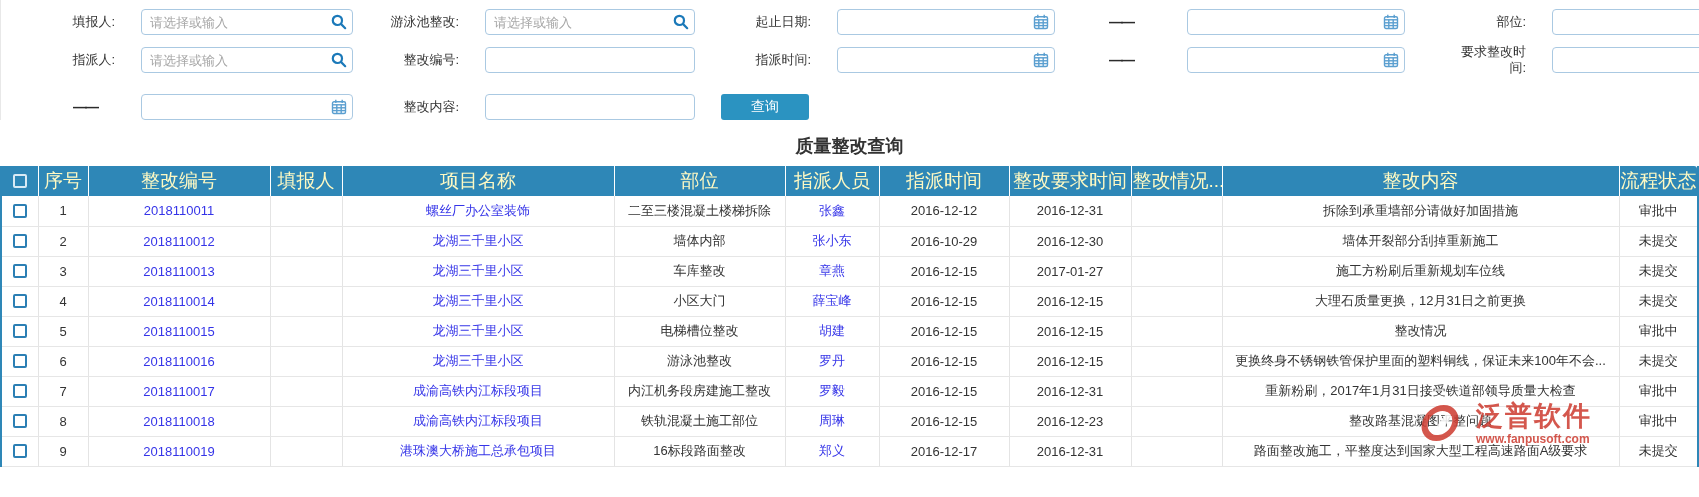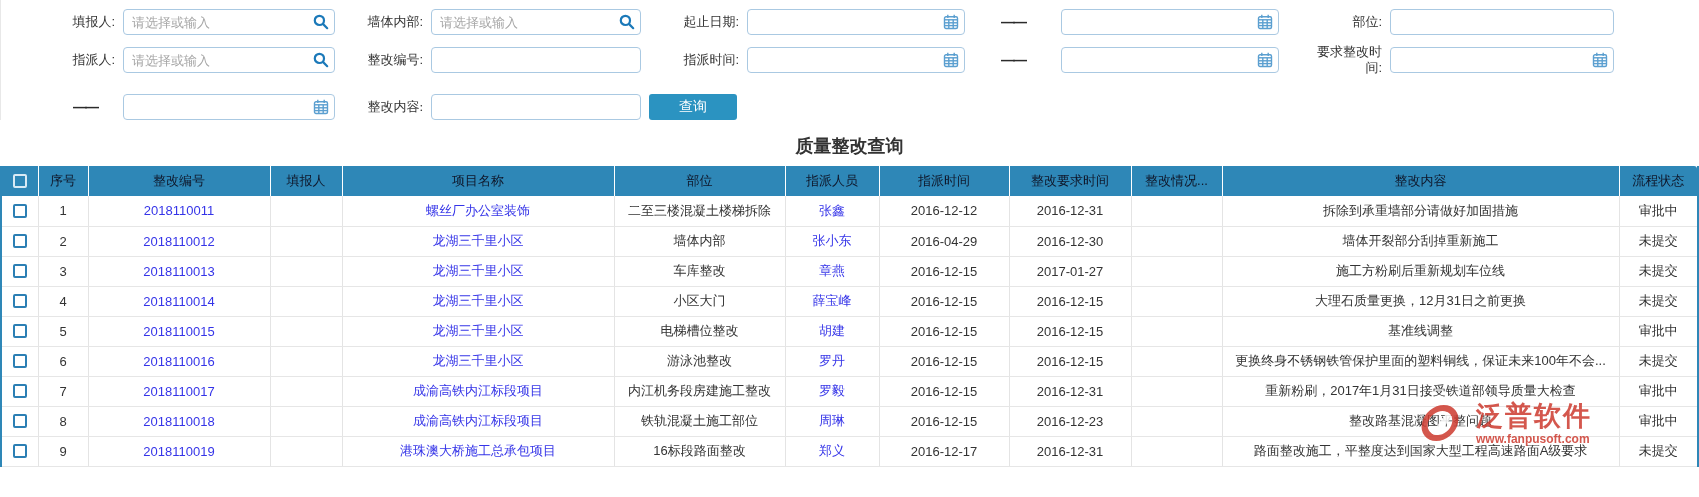--- a/index.html
+++ b/index.html
@@ -6,21 +6,21 @@
   body{
     width:1699px;height:497px;overflow:hidden;position:relative;
     font-family:"Liberation Sans","DejaVu Sans",sans-serif;
     font-size:13px;color:#333;
   }
   
   .search-area{padding-top:9px;border-left:1px solid #e8e8e8;}
   .form-row{
     display:grid;
     grid-template-columns:88px 212px 80px 210px 90px 218px 80px 218px 95px 224px;
-    column-gap:8px;margin-left:26px;margin-bottom:9px;align-items:center;
+    column-gap:26px;margin-left:26px;margin-bottom:9px;align-items:center;
   }
   .form-row.last{margin-top:18px;}
   .f-label{text-align:right;line-height:16px;font-size:13px;color:#333;}
   .f-label .wrap-narrow{display:inline-block;max-width:70px;}
   .iw{position:relative;}
   .iw input{
     width:100%;box-sizing:border-box;height:26px;border:1px solid #aac9e2;border-radius:4px;
     padding:0 8px 0 8px;font-size:13px;color:#333;outline:none;background:#fff;
     font-family:inherit;
   }
@@ -37,21 +37,21 @@
   }
   
   .page-title{
     text-align:center;font-size:18px;font-weight:bold;color:#333;
     margin:14px 0 8px 0;
   }
   
   .table-wrap{border-left:2px solid #2e87b7;border-right:2px solid #2e87b7;}
   table{border-collapse:collapse;table-layout:fixed;width:1695px;}
   thead th{
-    background:#2e87b7;color:#0f172a;font-weight:normal;font-size:13px;height:28px;
+    background:#2e87b7;color:#fef9c3;font-weight:normal;font-size:19px;height:28px;
     border-right:1px solid rgba(255,255,255,.28);white-space:nowrap;overflow:hidden;
     border-top-right-radius:0;
   }
   thead th:last-child{border-right:none;border-top-right-radius:3px;}
   tbody td{
     height:30px;border-bottom:1px solid #e6e6e6;border-right:1px solid #e4e4e4;
     text-align:center;white-space:nowrap;overflow:hidden;text-overflow:ellipsis;
     font-size:13px;color:#333;background:#fff;padding:0 3px;box-sizing:border-box;
   }
   tbody td:last-child{border-right:none;}
@@ -90,21 +90,21 @@
     <div class="f-label">填报人:</div>
     <div class="iw">
       <input type="text" placeholder="请选择或输入" style="">
       <span class="icon">
         <svg class="search-glyph" width="16" height="16" viewBox="0 0 16 16" fill="none" stroke-width="2.2" stroke-linecap="round">
             <circle cx="6.4" cy="6.4" r="4.6"></circle>
             <line x1="9.9" y1="9.9" x2="14.2" y2="14.2"></line>
           </svg>
       </span>
     </div>
-    <div class="f-label">墙体内部:</div>
+    <div class="f-label">游泳池整改:</div>
     <div class="iw">
       <input type="text" placeholder="请选择或输入" style="">
       <span class="icon">
         <svg class="search-glyph" width="16" height="16" viewBox="0 0 16 16" fill="none" stroke-width="2.2" stroke-linecap="round">
             <circle cx="6.4" cy="6.4" r="4.6"></circle>
             <line x1="9.9" y1="9.9" x2="14.2" y2="14.2"></line>
           </svg>
       </span>
     </div>
     <div class="f-label">起止日期:</div>
@@ -291,21 +291,21 @@
         <tr>
           <td>
             <div class="cb"></div>
           </td>
           <td>2</td>
           <td><a href="#" class="cell-link">2018110012</a></td>
           <td></td>
           <td><a href="#" class="cell-link">龙湖三千里小区</a></td>
           <td>墙体内部</td>
           <td><a href="#" class="cell-link">张小东</a></td>
-          <td>2016-04-29</td>
+          <td>2016-10-29</td>
           <td>2016-12-30</td>
           <td></td>
           <td>墙体开裂部分刮掉重新施工</td>
           <td>未提交</td>
         </tr>
         <tr>
           <td>
             <div class="cb"></div>
           </td>
           <td>3</td>
@@ -342,21 +342,21 @@
           </td>
           <td>5</td>
           <td><a href="#" class="cell-link">2018110015</a></td>
           <td></td>
           <td><a href="#" class="cell-link">龙湖三千里小区</a></td>
           <td>电梯槽位整改</td>
           <td><a href="#" class="cell-link">胡建</a></td>
           <td>2016-12-15</td>
           <td>2016-12-15</td>
           <td></td>
-          <td>基准线调整</td>
+          <td>整改情况</td>
           <td>审批中</td>
         </tr>
         <tr>
           <td>
             <div class="cb"></div>
           </td>
           <td>6</td>
           <td><a href="#" class="cell-link">2018110016</a></td>
           <td></td>
           <td><a href="#" class="cell-link">龙湖三千里小区</a></td>

